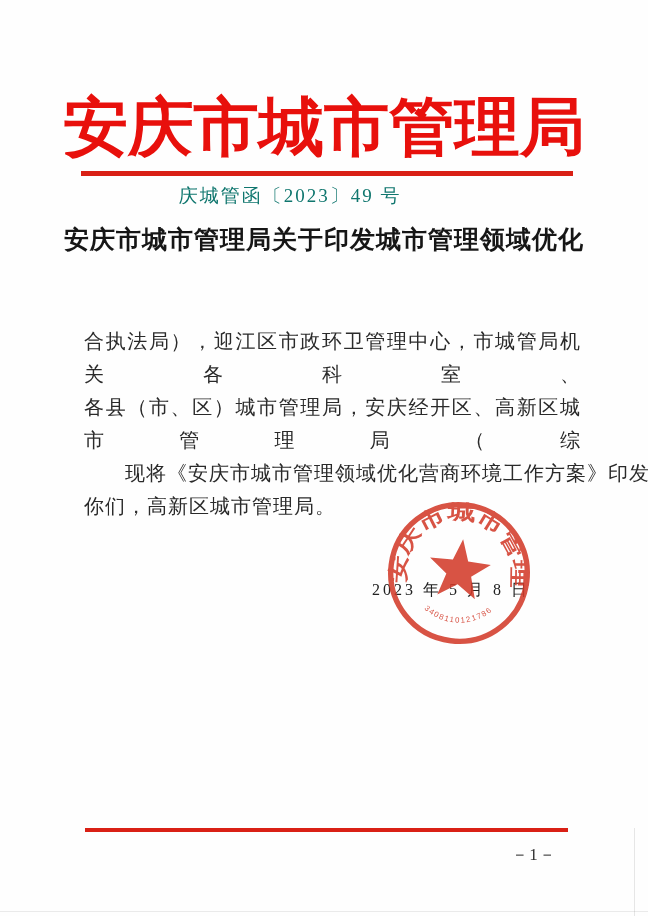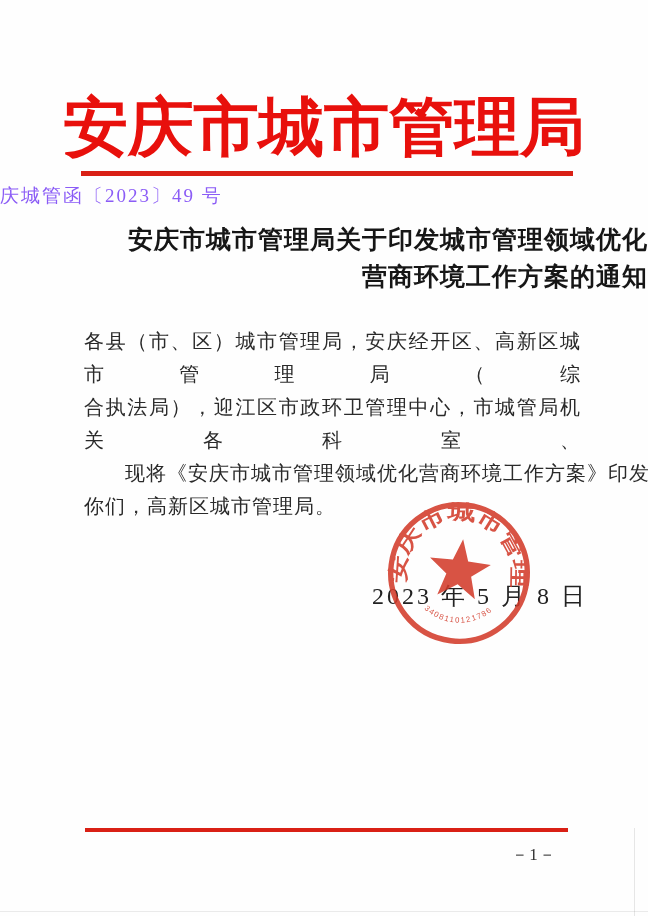--- a/index.html
+++ b/index.html
@@ -37,31 +37,31 @@
   .rule-top{
     position:absolute;
     top:171px; left:81px; width:492px;
     height:2px;
     border-top:3px solid var(--rule-red);
     border-bottom:2px solid var(--rule-red);
   }
   .doc-number{
     position:absolute;
     top:183px; left:0; width:580px;
-    text-align:left;
+    text-align:center;
     font-size:19px;
     letter-spacing:2px;
-    color:#8b5cf6;
+    color:#0f766e;
     white-space:nowrap;
   }
   
   .notice-title{
     position:absolute;
     top:221px; left:0; width:648px;
-    text-align:right;
+    text-align:center;
     font-size:25px;
     font-weight:bold;
     line-height:37px;
     color:#161616;
     letter-spacing:1px;
   }
   
   .body-block{
     position:absolute;
     top:325px; left:84px; width:497px;
@@ -83,21 +83,21 @@
     position:absolute;
     top:495px; left:381px;
     width:156px; height:156px;
     transform:rotate(7deg);
     opacity:.92;
     z-index:3;
   }
   .sign-date{
     position:absolute;
     top:580px; left:372px;
-    font-size:24px;
+    font-size:16px;
     letter-spacing:3px;
     color:#222;
     z-index:2;
     white-space:nowrap;
   }
   
   .rule-bottom{
     position:absolute;
     top:828px; left:85px; width:483px;
     height:1px;
@@ -130,26 +130,25 @@
 <div class="page">
 
   <div class="letterhead-title">安庆市城市管理局</div>
 
   <div class="rule-top"></div>
 
   <div class="doc-number">庆城管函〔2023〕49 号</div>
 
   <div class="notice-title">
     <div>安庆市城市管理局关于印发城市管理领域优化</div>
-    <div>营商环境工作方案的通知</div>
   </div>
 
   <div class="body-block">
+    <div class="body-line fill">合执法局），迎江区市政环卫管理中心，市城管局机关各科室、</div>
     <div class="body-line fill">各县（市、区）城市管理局，安庆经开区、高新区城市管理局（综</div>
-    <div class="body-line fill">合执法局），迎江区市政环卫管理中心，市城管局机关各科室、</div>
     <div class="para-gap"></div>
     <div class="body-line indent">现将《安庆市城市管理领域优化营商环境工作方案》印发给</div>
     <div class="body-line">你们，高新区城市管理局。</div>
   </div>
 
   <div class="sign-date">2023 年 5 月 8 日</div>
 
   <div class="seal-wrap">
     <svg width="156" height="156" viewBox="0 0 160 160">
       <g fill="none" opacity="0.95">

